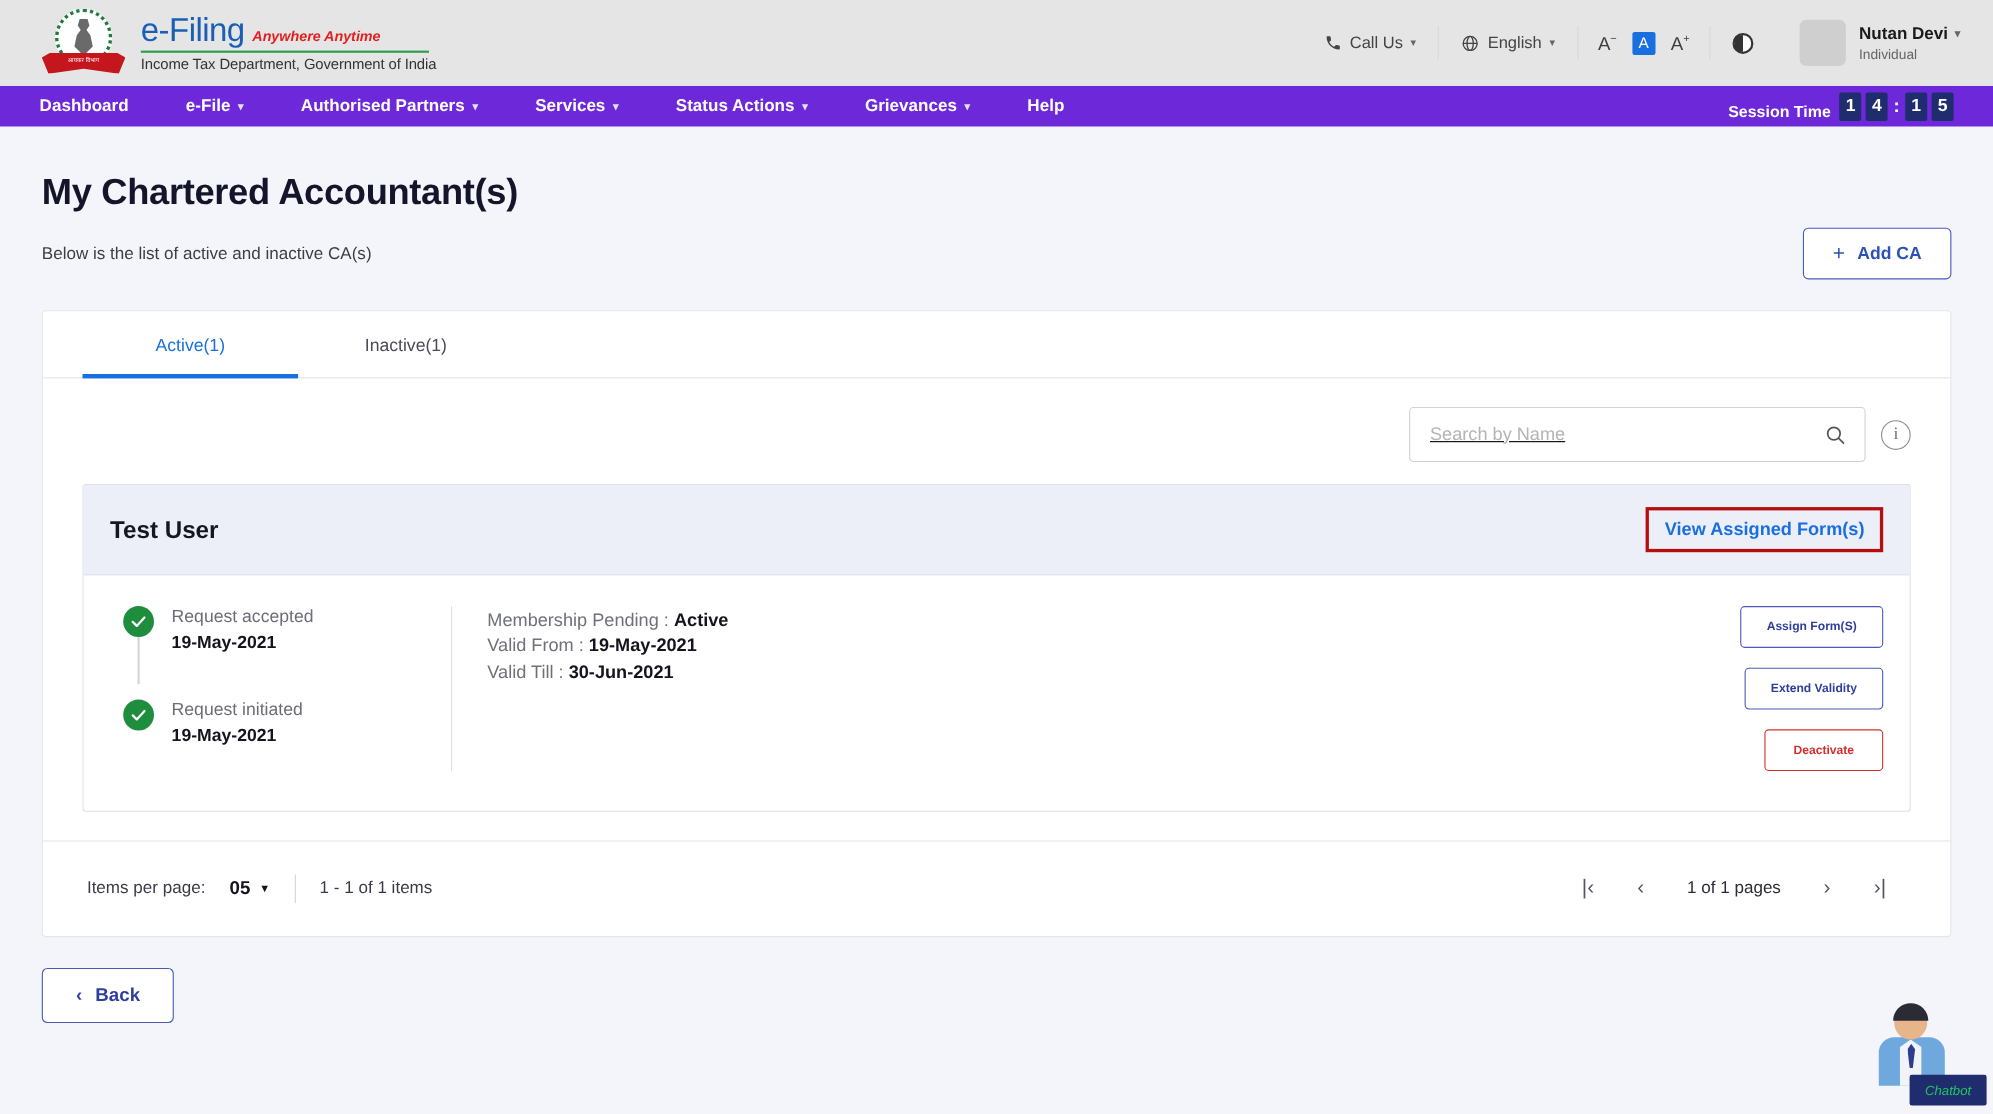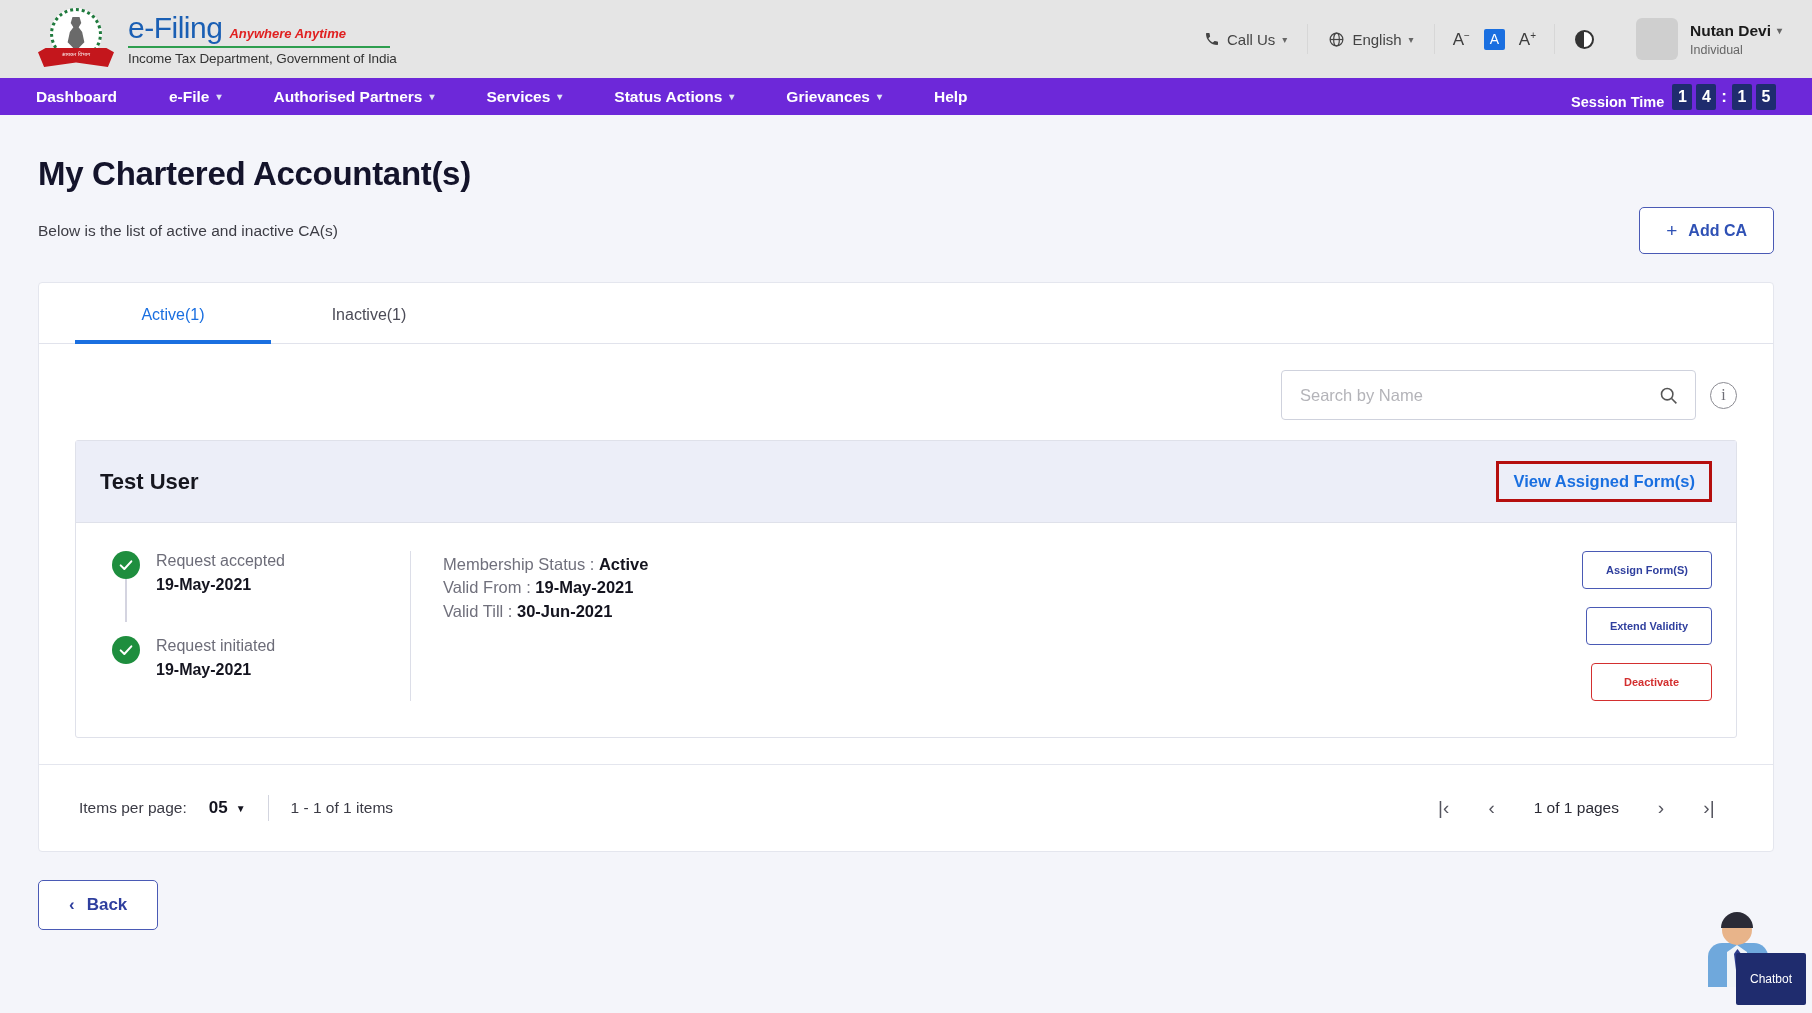--- a/index.html
+++ b/index.html
@@ -162,21 +162,21 @@
     content: ""; position: absolute; left: 0; right: 0; bottom: -1px;
     height: 4px; background: #1a6fe0;
   }
   .searchrow {
     display: flex; justify-content: flex-end; align-items: center;
     gap: 14px; padding: 26px 36px 0 36px;
   }
   .searchbox {
     width: 415px; height: 50px;
     border: 1px solid #cfd2dd; border-radius: 4px;
-    display: flex; align-items: center; padding: 0 16px;
+    display: flex; align-items: center; padding: 0 16px; text-decoration: underline;
   }
   .searchbox input {
     border: 0; outline: 0; flex: 1;
     font-size: 16.5px; color: #2b2b2b;
     font-family: "Liberation Sans", sans-serif;
     background: transparent;
   }
   .searchbox input::placeholder { color: #b4b4b9; }
   .info-ic {
     width: 27px; height: 27px; border-radius: 50%;
@@ -232,21 +232,21 @@
 
   .actions { width: 200px; display: flex; flex-direction: column; align-items: flex-end; gap: 18px; }
   .abtn {
     border-radius: 4px; background: #fff;
     font-size: 11px; font-weight: 600;
     padding: 12px 0; width: 132px; text-align: center;
     cursor: pointer; font-family: "Liberation Sans", sans-serif;
   }
   .abtn.blue { border: 1.5px solid #4a5ab5; color: #2f3f9e; width: 130px; }
   .abtn.wide { width: 126px; }
-  .abtn.red { border: 1.5px solid #d32f2f; color: #d32f2f; width: 121px; }
+  .abtn.red { border: 1.5px solid #d32f2f; color: #d32f2f; width: 108px; }
 
   .pager {
     border-top: 1px solid #e4e6ee;
     margin-top: 26px;
     display: flex; align-items: center;
     padding: 30px 40px;
   }
   .pg-left { display: flex; align-items: center; gap: 0; }
   .pg-lbl { font-size: 15.5px; color: #3b3b45; }
   .pg-sel {
@@ -302,23 +302,24 @@
     width: 20px; height: 44px; background: #f0f4f8;
     clip-path: polygon(50% 0, 100% 16%, 100% 100%, 0 100%, 0 16%);
   }
   .bot-tie {
     position: absolute; left: 32px; top: 40px;
     width: 7px; height: 22px; background: #2d3c8c;
     clip-path: polygon(50% 0, 100% 22%, 70% 100%, 30% 100%, 0 22%);
   }
   .bot-label {
     position: absolute; right: 0; bottom: 0;
-    background: #1f2c6e; color: #ffffff;
-    font-size: 12px; padding: 19px 14px; border-radius: 2px;
+    background: #1f2c6e; color: #22c55e;
+    font-size: 12px; padding: 7px 14px; border-radius: 2px;
     cursor: pointer;
+    font-style: italic;
   }
 </style>
 </head>
 <body>
 
 <div class="topbar">
   <div class="brand">
     <div class="emblem-wrap">
       <div class="emblem-circle">
           <div class="emblem-inner"></div>
@@ -496,21 +497,21 @@
               <div class="tl-label">Request initiated</div>
               <div class="tl-date">19-May-2021</div>
             </div>
           </div>
         </div>
 
         <div class="vsep"></div>
 
         <div class="details">
           <div class="dline">
-            <span>Membership Status :</span>
+            <span>Membership Pending :</span>
             <b>Active</b>
           </div>
           <div class="dline">
             <span>Valid From :</span>
             <b>19-May-2021</b>
           </div>
           <div class="dline">
             <span>Valid Till :</span>
             <b>30-Jun-2021</b>
           </div>

